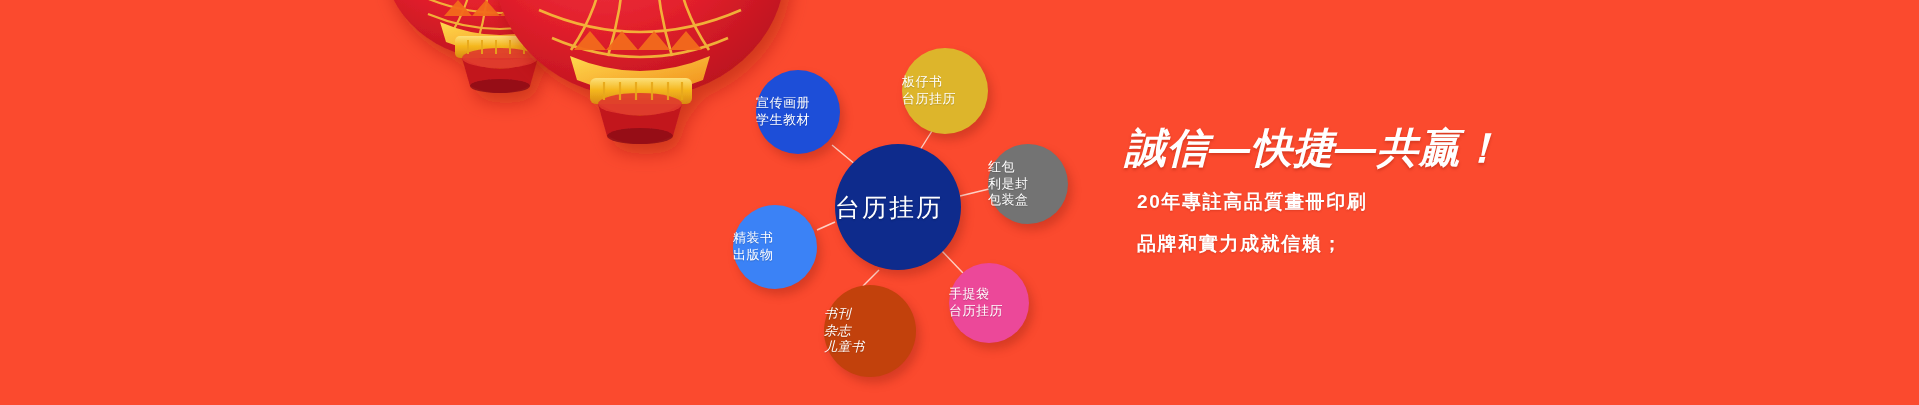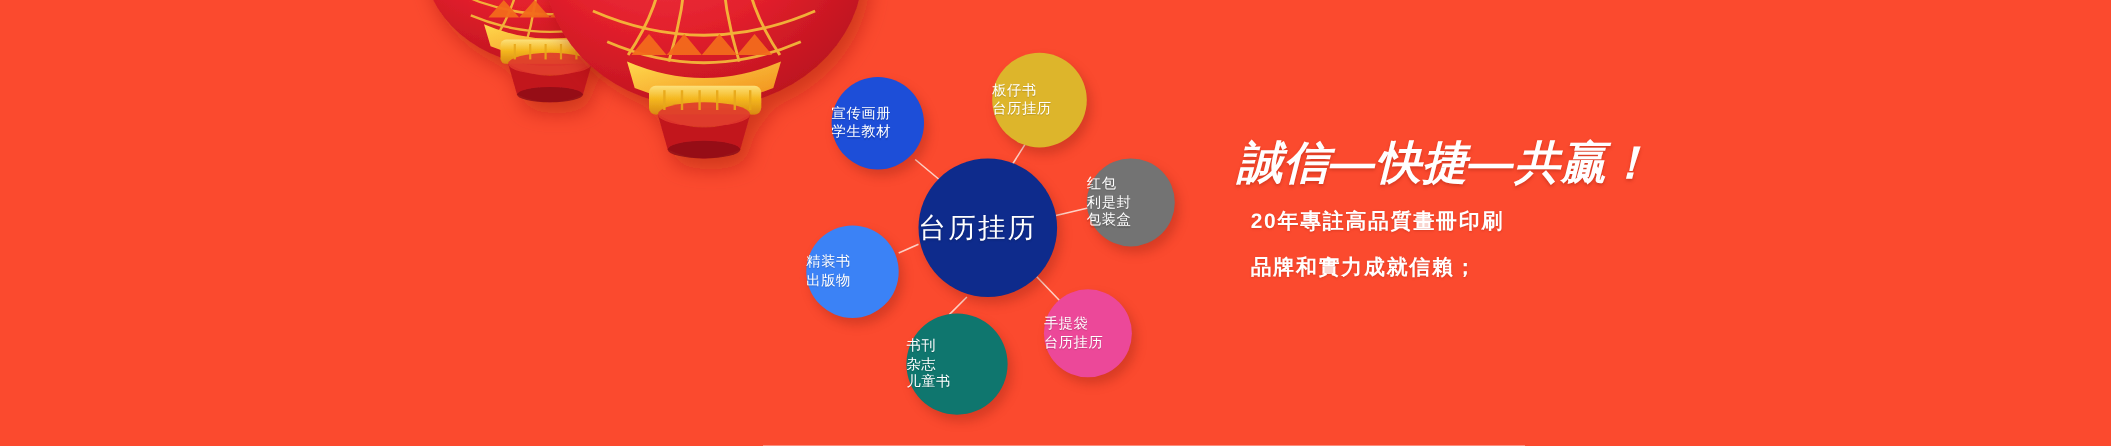--- a/index.html
+++ b/index.html
@@ -221,21 +221,21 @@
       <span class="bline">红包</span>
       <span class="bline">利是封</span>
       <span class="bline">包装盒</span>
     </div>
 
     <div class="bubble bubble-sat" style="left:733px; top:205px; width:84px; height:84px; background:#3b82f6;">
       <span class="bline">精装书</span>
       <span class="bline">出版物</span>
     </div>
 
-    <div class="bubble bubble-sat" style="left:824px; top:285px; width:92px; height:92px; background:#0f766e;">
+    <div class="bubble bubble-sat" style="left:824px; top:285px; width:92px; height:92px; background:#c2410c;font-style:italic;">
       <span class="bline">书刊</span>
       <span class="bline">杂志</span>
       <span class="bline">儿童书</span>
     </div>
 
     <div class="bubble bubble-sat" style="left:949px; top:263px; width:80px; height:80px; background:#ec4899;">
       <span class="bline">手提袋</span>
       <span class="bline">台历挂历</span>
     </div>
 

